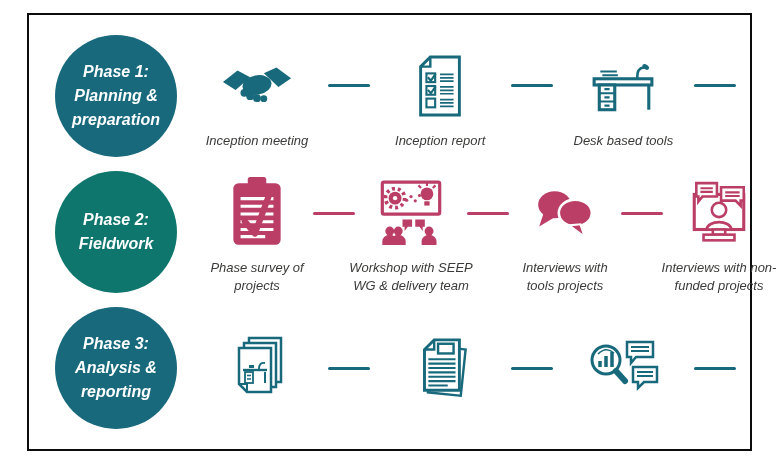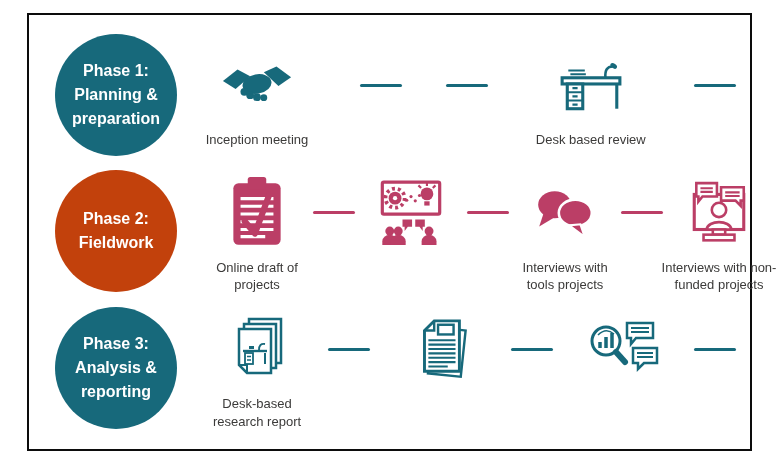--- a/index.html
+++ b/index.html
@@ -1,36 +1,36 @@
 <!DOCTYPE html>
 <html><head>
 <meta charset="utf-8">
 <style>
   * { margin:0; padding:0; box-sizing:border-box; }
   html,body { background:#fff; }
   body { font-family:"Liberation Sans","DejaVu Sans",sans-serif; }
-  .canvas { position:relative; width:776px; height:464px; background:#fff; overflow:hidden; }
+  .canvas { position:relative; width:776px; height:464px; background:#fff; overflow:hidden;font-style:italic; }
   .frame {
     position:absolute; left:27px; top:13px; width:725px; height:438px;
     border:2px solid #0c0c0c; background:#fff;
     display:flex; flex-direction:column; justify-content:space-evenly;
     padding:6px 16px 6px 12px;
   }
   .row { display:flex; align-items:center; }
   .phase-circle {
     flex:0 0 auto; width:122px; height:122px; border-radius:50%;
     display:flex; align-items:center; justify-content:center;
     margin-left:14px; margin-right:22px;
   }
   .phase-label {
     color:#ffffff; font-weight:bold; font-size:16px; line-height:1.5;
     text-align:center; white-space:pre-line;
   }
   .teal-bg { background:#17697b; }
-  .pink-bg { background:#c2410c; }
+  .pink-bg { background:#0f766e; }
   .flow { flex:1; display:flex; align-items:flex-start; justify-content:space-between; }
   .item { display:flex; flex-direction:column; align-items:center; width:116px; flex:0 0 auto;justify-content:flex-end; }
   .icon-box { height:86px; display:flex; align-items:center; justify-content:center; }
   .item-label {
     margin-top:3px; font-size:13px; line-height:1.32; color:#3b3a39;
     text-align:center; white-space:pre-line; width:156px; margin-left:-20px; margin-right:-20px;
   }
   .connector { width:42px; height:86px; display:flex; align-items:center; flex:0 0 auto; margin:0 -2px; }
   .connector-line { width:100%; height:3px; border-radius:2px; }
   .row-teal .connector-line { background:#17697b; }
@@ -63,39 +63,56 @@
               <circle cx="45" cy="38" r="3.5"></circle>
             </svg>
           </div>
           <div class="item-label">Inception meeting</div>
         </div>
 
         <div class="connector">
             <div class="connector-line"></div>
           </div>
 
+        <div class="item">
+          <div class="icon-box">
+            <svg width="62" height="64" viewBox="0 0 64 66" fill="none" stroke="#17697b">
+              <path d="M22 3 H52 V63 H12 V13 Z" fill="#fff" stroke-width="3"></path>
+              <path d="M22 3 V13 H12" stroke-width="2.5"></path>
+              <rect x="18" y="20" width="9" height="9" stroke-width="2.2"></rect>
+              <path d="M19.5 24 l3 3.5 l5 -7" stroke-width="2.2"></path>
+              <path d="M32 21 h14 M32 24.5 h14 M32 28 h14" stroke-width="1.8"></path>
+              <rect x="18" y="33" width="9" height="9" stroke-width="2.2"></rect>
+              <path d="M19.5 37 l3 3.5 l5 -7" stroke-width="2.2"></path>
+              <path d="M32 34 h14 M32 37.5 h14 M32 41 h14" stroke-width="1.8"></path>
+              <rect x="18" y="46" width="9" height="9" stroke-width="2.2"></rect>
+              <path d="M32 47 h14 M32 50.5 h14 M32 54 h14" stroke-width="1.8"></path>
+            </svg>
+          </div>
+          <div class="item-label">Inception report</div>
+        </div>
 
         <div class="connector">
             <div class="connector-line"></div>
           </div>
 
         <div class="item">
           <div class="icon-box">
             <svg width="66" height="56" viewBox="0 0 64 54" fill="none" stroke="#17697b">
               <path d="M10 13 h16 M12 16.5 h15" stroke-width="2"></path>
               <path d="M46 20 q-1 -11 7 -11" stroke-width="2.5"></path>
               <ellipse cx="54" cy="8.5" rx="3.5" ry="2.3" fill="#17697b" stroke="none" transform="rotate(35 54 8.5)"></ellipse>
               <rect x="4" y="20" width="56" height="6" fill="#fff" stroke-width="3"></rect>
               <rect x="9" y="26" width="15" height="24" fill="#fff" stroke-width="3"></rect>
               <path d="M9 34 h15 M9 42 h15" stroke-width="2"></path>
               <path d="M14 30 h5 M14 38 h5 M14 46 h5" stroke-width="2"></path>
               <path d="M57 26 V50" stroke-width="3"></path>
             </svg>
           </div>
-          <div class="item-label">Desk based review</div>
+          <div class="item-label">Desk based tools</div>
         </div>
 
         <div class="connector">
             <div class="connector-line"></div>
           </div>
 
 
       </div>
     </div>
 
@@ -108,21 +125,21 @@
 
         <div class="item">
           <div class="icon-box">
             <svg width="58" height="74" viewBox="0 0 56 72">
               <rect x="5" y="7" width="46" height="60" rx="5" fill="#bb3e66"></rect>
               <rect x="19" y="1" width="18" height="12" rx="2.5" fill="#bb3e66"></rect>
               <path d="M12 22 h32 M12 29.5 h32 M12 37 h32 M12 44.5 h32 M12 52 h32 M12 59 h24" stroke="#fff" stroke-width="3" fill="none"></path>
               <path d="M16 44 L26 56 L40 18" stroke="#bb3e66" stroke-width="6" fill="none" stroke-linecap="round" stroke-linejoin="round"></path>
             </svg>
           </div>
-          <div class="item-label">Online draft of
+          <div class="item-label">Phase survey of
 projects</div>
         </div>
 
         <div class="connector">
             <div class="connector-line"></div>
           </div>
 
         <div class="item">
           <div class="icon-box">
             <svg width="68" height="70" viewBox="0 0 64 64">
@@ -140,20 +157,22 @@
               <path d="M24 38 h9 v7 h-4 l-3 4 v-4 h-2 z" fill="#bb3e66"></path>
               <path d="M36 38 h9 v7 h-2 v4 l-3 -4 h-4 z" fill="#bb3e66"></path>
               <circle cx="12" cy="49" r="4.2" fill="#bb3e66"></circle>
               <circle cx="20" cy="49" r="4.2" fill="#bb3e66"></circle>
               <path d="M5 62 v-3.5 a7 6 0 0 1 14 0 v3.5 z" fill="#bb3e66"></path>
               <path d="M13 62 v-3.5 a7 6 0 0 1 14 0 v3.5 z" fill="#bb3e66"></path>
               <circle cx="49" cy="49" r="4.2" fill="#bb3e66"></circle>
               <path d="M42 62 v-3.5 a7 6 0 0 1 14 0 v3.5 z" fill="#bb3e66"></path>
             </svg>
           </div>
+          <div class="item-label">Workshop with SEEP
+WG &amp;  delivery team</div>
         </div>
 
         <div class="connector">
             <div class="connector-line"></div>
           </div>
 
         <div class="item">
           <div class="icon-box">
             <svg width="66" height="52" viewBox="0 0 64 50">
               <ellipse cx="22" cy="17" rx="16" ry="13" fill="#bb3e66"></ellipse>
@@ -207,22 +226,20 @@
               <path d="M14 14 H46 V58 H22 L14 50 Z" fill="#fff" stroke="#17697b" stroke-width="2.5"></path>
               <path d="M14 50 H22 V58" fill="none" stroke="#17697b" stroke-width="2"></path>
               <path d="M34 35 q0 -7 6 -6" fill="none" stroke="#17697b" stroke-width="1.8"></path>
               <path d="M24 31 h5 v3 h-5 z" fill="#17697b"></path>
               <path d="M18 36 H42" stroke="#17697b" stroke-width="2.4" fill="none"></path>
               <rect x="20" y="38" width="8" height="11" fill="none" stroke="#17697b" stroke-width="1.8"></rect>
               <path d="M22 41.5 h4 M22 45 h4" stroke="#17697b" stroke-width="1.4" fill="none"></path>
               <path d="M40 38 V49" stroke="#17697b" stroke-width="2" fill="none"></path>
             </svg>
           </div>
-          <div class="item-label">Desk-based
-research report</div>
         </div>
 
         <div class="connector">
             <div class="connector-line"></div>
           </div>
 
         <div class="item">
           <div class="icon-box">
             <svg width="64" height="64" viewBox="0 0 64 66">
               <rect x="22" y="12" width="34" height="48" fill="#fff" stroke="#17697b" stroke-width="2.5" transform="rotate(6 39 36)"></rect>

